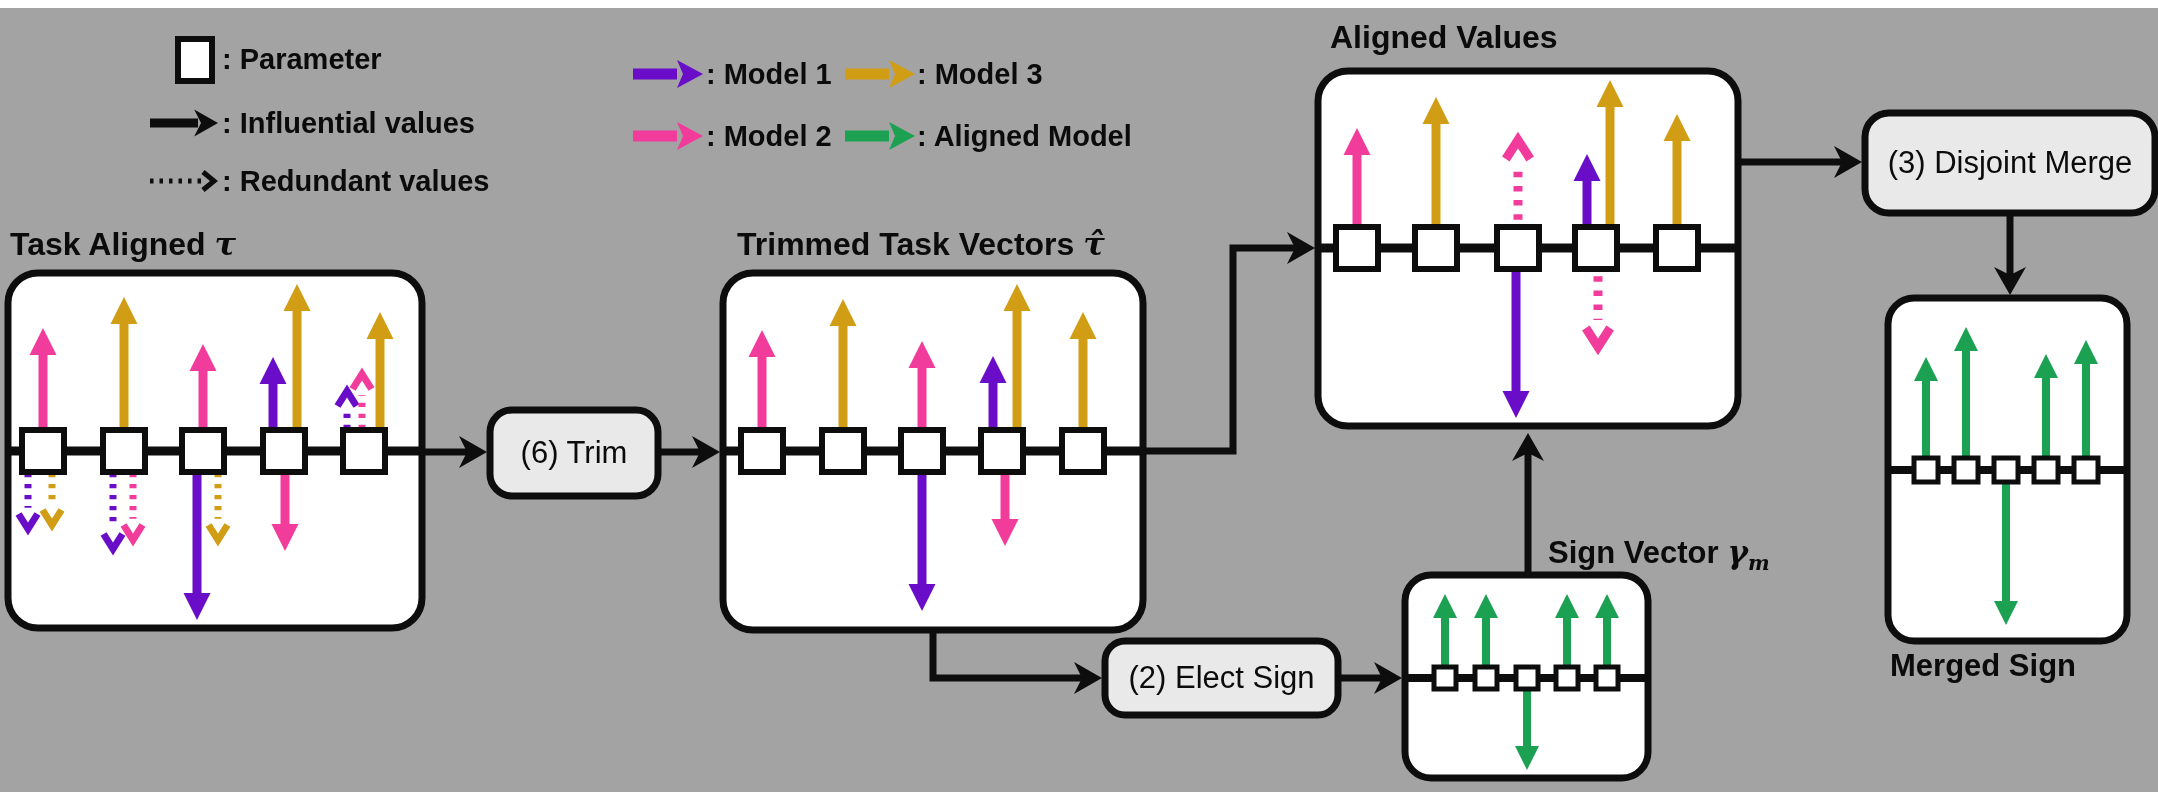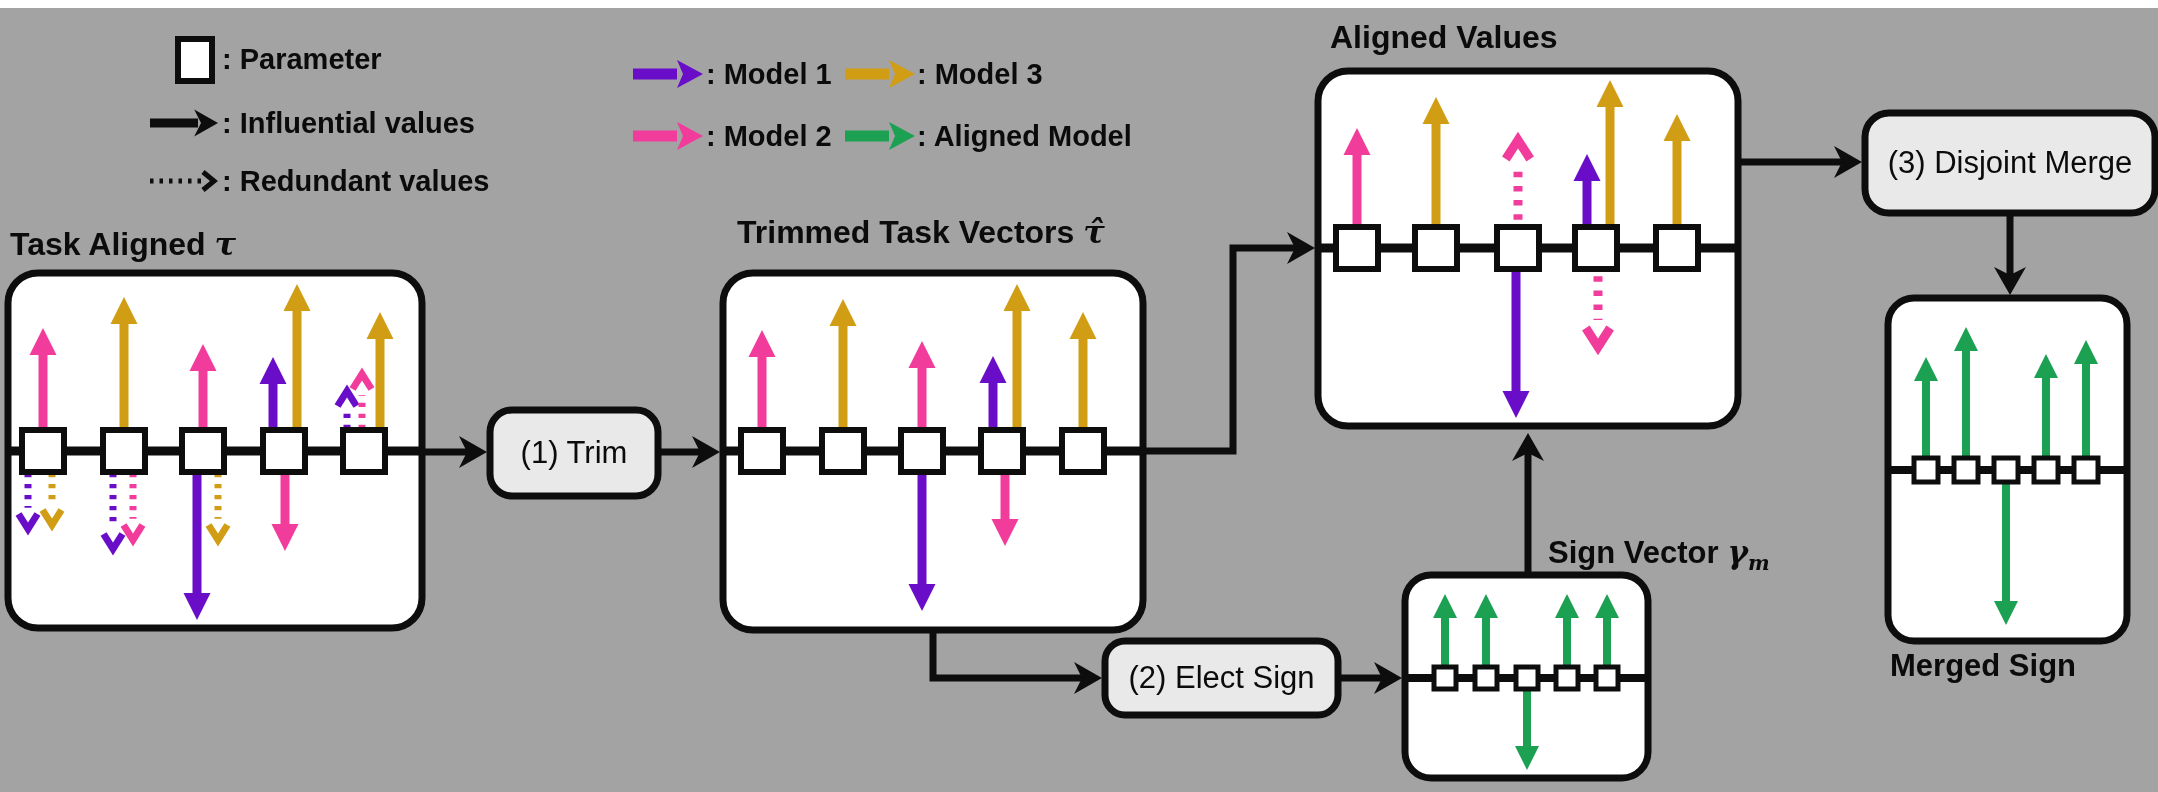--- a/index.html
+++ b/index.html
@@ -177,27 +177,27 @@
   <div class="lbl fs-legend" style="left:222px;top:157px">: Redundant values</div>
 
   <div class="lbl fs-legend" style="left:706px;top:50px">: Model 1</div>
   <div class="lbl fs-legend" style="left:706px;top:112px">: Model 2</div>
   <div class="lbl fs-legend" style="left:917px;top:50px">: Model 3</div>
   <div class="lbl fs-legend" style="left:917px;top:112px">: Aligned Model</div>
 
   <div class="lbl fs-title" style="left:10px;top:219px">
     <span>Task Aligned</span><span class="m sym">τ</span>
   </div>
-  <div class="lbl fs-title" style="left:737px;top:207px">
+  <div class="lbl fs-title" style="left:737px;top:219px">
     <span>Trimmed Task Vectors</span><span class="m sym">τ̂</span>
   </div>
   <div class="lbl fs-title" style="left:1330px;top:12px">Aligned Values</div>
   <div class="lbl" style="left:1548px;top:527px;font-size:31px">
     <span>Sign Vector</span><span class="m sym">γ</span><sub class="m">m</sub>
   </div>
   <div class="lbl" style="left:1890px;top:641px;font-size:31px">
     <div>Merged Sign</div>
   </div>
 
-  <div class="btn-lbl" style="left:490px;top:402px;width:168px;height:86px">(1) Trim</div>
+  <div class="btn-lbl" style="left:490px;top:402px;width:168px;height:86px">(6) Trim</div>
   <div class="btn-lbl" style="left:1105px;top:633px;width:233px;height:74px">(2) Elect Sign</div>
   <div class="btn-lbl" style="left:1865px;top:105px;width:290px;height:100px">(3) Disjoint Merge</div>
 </div>
 
 </body></html>

